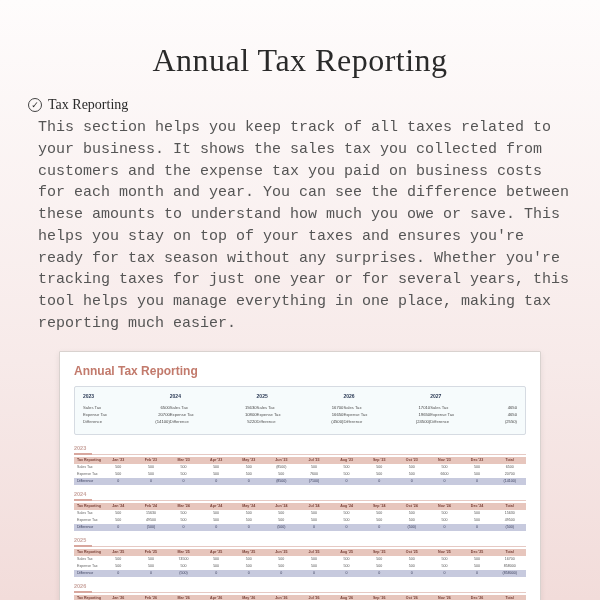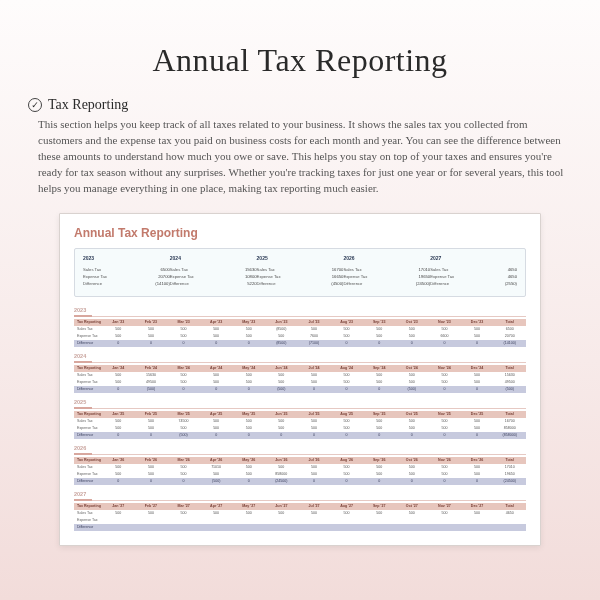--- a/index.html
+++ b/index.html
@@ -18,22 +18,22 @@
 .section-head {
   display:flex; align-items:center; gap:6px; font-size:14px;
   font-family: Georgia, serif; margin-bottom:4px;
 }
 .check-circle {
   width:14px; height:14px; border:1px solid #444; border-radius:50%;
   display:inline-flex; align-items:center; justify-content:center;
   font-size:9px; line-height:1;
 }
 .intro {
-  font-size:11px; line-height:1.45; color:#555; margin:2px 0 16px 10px;
-  font-family: Liberation Serif, serif; max-width:540px;
+  font-size:15px; line-height:1.45; color:#555; margin:2px 0 16px 10px;
+  font-family: Liberation Mono, monospace; max-width:540px;
 }
 
 .card {
   width:482px; margin:0 auto; background:#fff;
   border:1px solid #d9d2cf; border-radius:1px;
   box-shadow:0 2px 6px rgba(0,0,0,0.08);
   padding:12px 14px 8px 14px;
   font-family: Arial, Helvetica, sans-serif;
 }
 .card-title {

